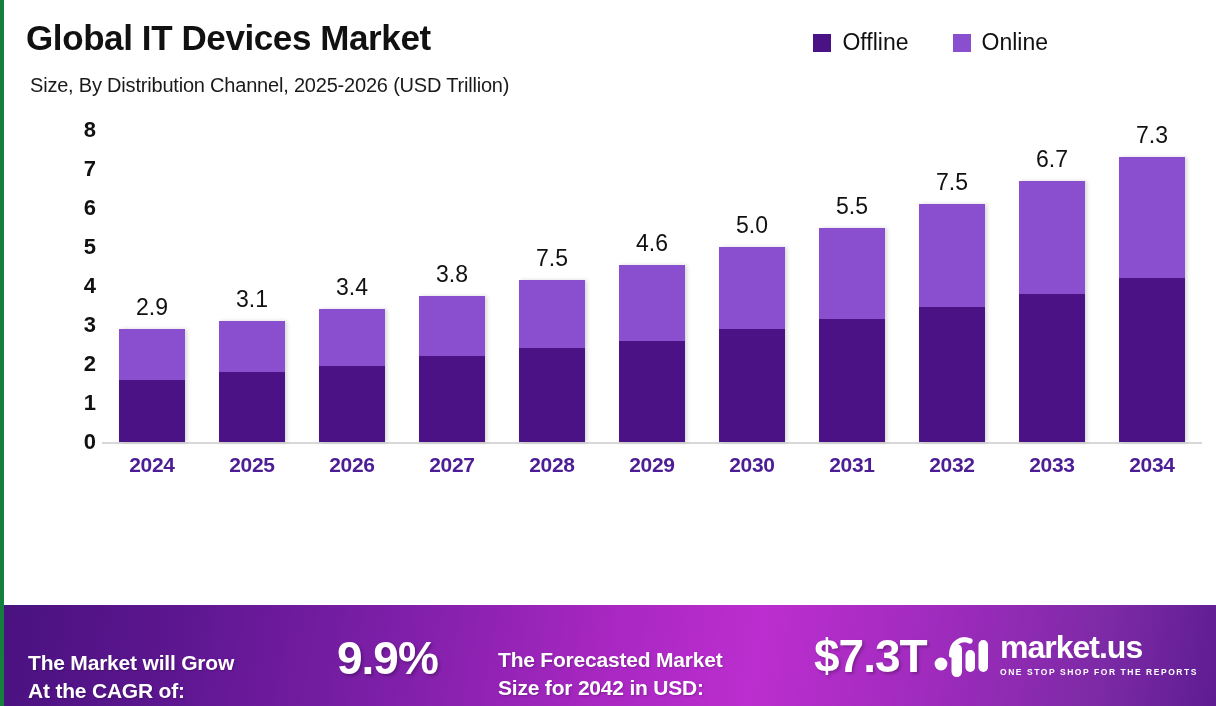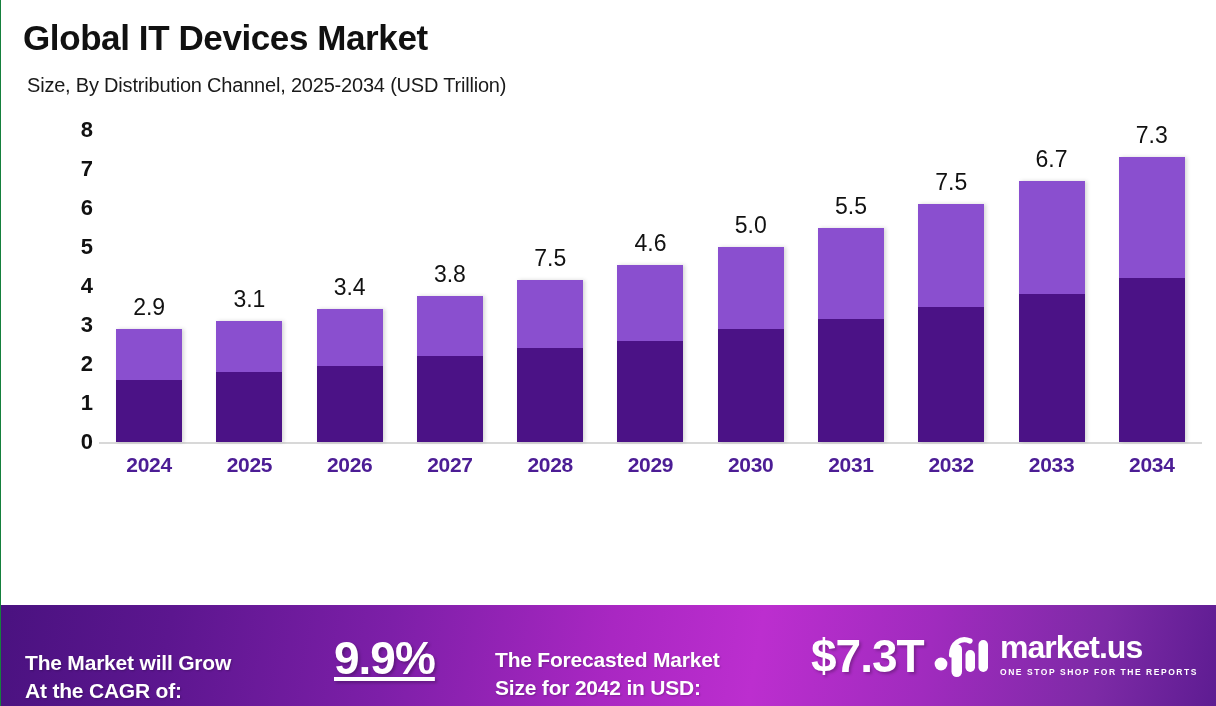--- a/index.html
+++ b/index.html
@@ -5,21 +5,21 @@
   * { margin:0; padding:0; box-sizing:border-box; }
   html,body { width:1216px; height:706px; }
   body {
     font-family:"Liberation Sans", sans-serif;
     background:#ffffff;
     overflow:hidden;
     position:relative;
   }
   .frame {
     position:absolute; inset:0;
-    border-left:1px solid #15803d;
+    border-left:4px solid #15803d;
     background:#fff;
     display:flex; flex-direction:column;
   }
   
   .header { position:relative; height:110px; flex:none; }
   .title {
     position:absolute; left:22px; top:18px;
     font-size:35px; font-weight:bold; color:#111111;
     letter-spacing:-0.4px;
   }
@@ -111,21 +111,21 @@
     text-shadow:1px 1px 2px rgba(0,0,0,.22);
     margin-top:16px;
   }
   .banner-big {
     color:#fff; font-weight:bold; font-size:46px;
     letter-spacing:-1px;
     text-shadow:2px 2px 3px rgba(0,0,0,.25);
   }
   .b-cagr-label { position:absolute; left:24px; top:28px; }
   .b-cagr-value { position:absolute; left:333px; top:632px; }
-  .b-cagr-value { position:absolute; left:333px; top:26px;text-decoration:underline; }
+  .b-cagr-value { position:absolute; left:333px; top:26px; }
   .b-fore-label { position:absolute; left:494px; top:25px; }
   .b-fore-value { position:absolute; left:810px; top:24px; }
   .logo {
     position:absolute; right:18px; top:26px;
     display:flex; align-items:center; gap:12px;
   }
   .logo-mark { width:54px; height:46px; display:block; }
   .logo-txt { display:flex; flex-direction:column; }
   .logo-name {
     font-size:32px; font-weight:bold; color:#fff;
@@ -136,22 +136,32 @@
     letter-spacing:1.55px; margin-top:4px;
   }
 </style>
 </head>
 <body>
 
 <div class="frame">
 
   <div class="header">
     <div class="title">Global IT Devices Market</div>
-    <div class="subtitle">Size, By Distribution Channel, 2025-2034 (USD Trillion)</div>
-
+    <div class="subtitle">Size, By Distribution Channel, 2025-2026 (USD Trillion)</div>
+
+    <div class="legend">
+      <div class="legend-item">
+        <span class="legend-swatch" style="background:#4B1286"></span>
+        <span class="legend-label">Offline</span>
+      </div>
+      <div class="legend-item">
+        <span class="legend-swatch" style="background:#8A4FCF"></span>
+        <span class="legend-label">Online</span>
+      </div>
+    </div>
   </div>
 
   <div class="plot-wrap">
 
     <div class="y-axis" id="y-axis">
         <div class="y-tick" style="top: 0%;">8</div>
         <div class="y-tick" style="top: 12.5%;">7</div>
         <div class="y-tick" style="top: 25%;">6</div>
         <div class="y-tick" style="top: 37.5%;">5</div>
         <div class="y-tick" style="top: 50%;">4</div>

